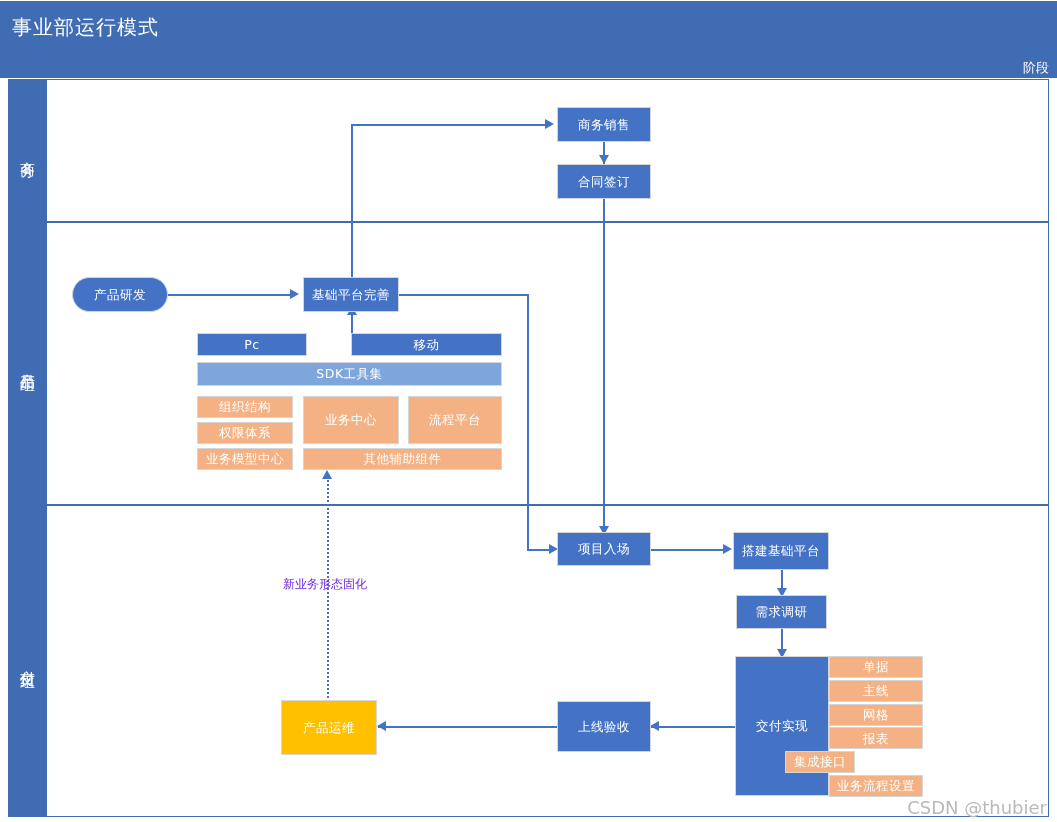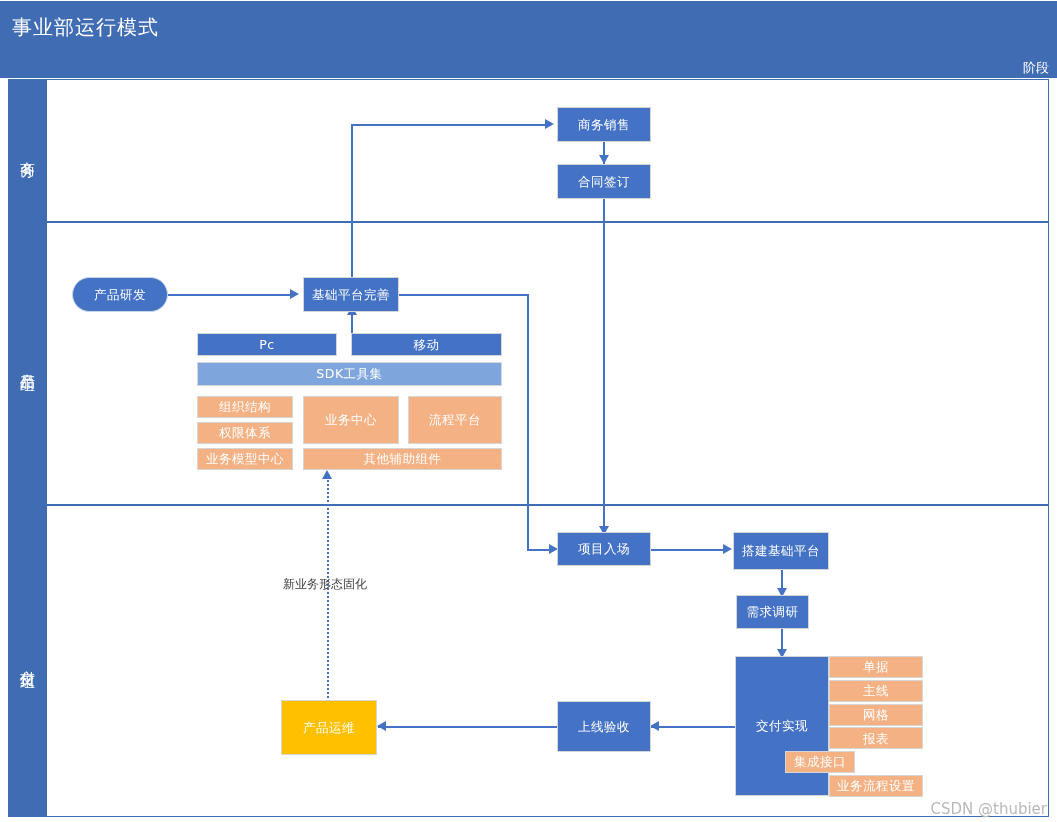--- a/index.html
+++ b/index.html
@@ -131,32 +131,32 @@
     border-right: 5px solid transparent;
     border-top: 9px solid #4472c4;
   }
   .arrow.up {
     border-left: 5px solid transparent;
     border-right: 5px solid transparent;
     border-bottom: 9px solid #4472c4;
   }
   .edge-label {
     position: absolute;
-    color: #404040;
+    color: #6d28d9;
     font-size: 12px;
     white-space: nowrap;
   }
 
   
   .watermark {
     position: absolute;
     right: 10px;
     bottom: 4px;
     color: #b9b9b9;
-    font-size: 15px;
+    font-size: 18px;
     white-space: nowrap;
   }
 </style>
 </head>
 <body>
 
 <div id="canvas">
 
   <div class="title-bar">
     <div class="title-text">事业部运行模式</div>
@@ -220,35 +220,35 @@
 
   <div class="seg dotted-v" style="left:327px; top:480px; height:218px;"></div>
   <div class="edge-label" style="left:283px; top:576px;">新业务形态固化</div>
 
   <div class="node blue" style="left:557px; top:107px; width:94px; height:35px;">商务销售</div>
   <div class="node blue" style="left:557px; top:164px; width:94px; height:35px;">合同签订</div>
 
   <div class="node blue pill" style="left:72px; top:277px; width:96px; height:35px;">产品研发</div>
   <div class="node blue" style="left:303px; top:277px; width:96px; height:35px;">基础平台完善</div>
 
-  <div class="node blue" style="left:197px; top:333px; width:140px; height:23px;">Pc</div>
+  <div class="node blue" style="left:197px; top:333px; width:110px; height:23px;">Pc</div>
   <div class="node blue" style="left:351px; top:333px; width:151px; height:23px;">移动</div>
   <div class="node lightblue" style="left:197px; top:362px; width:305px; height:24px;">SDK工具集</div>
 
   <div class="node orange" style="left:197px; top:396px; width:96px; height:22px;">组织结构</div>
   <div class="node orange" style="left:197px; top:422px; width:96px; height:22px;">权限体系</div>
   <div class="node orange" style="left:197px; top:448px; width:96px; height:22px;">业务模型中心</div>
 
   <div class="node orange" style="left:408px; top:396px; width:94px; height:48px;">流程平台</div>
   <div class="node orange" style="left:303px; top:396px; width:96px; height:48px;">业务中心</div>
   <div class="node orange" style="left:303px; top:448px; width:199px; height:22px;">其他辅助组件</div>
 
   <div class="node blue" style="left:557px; top:532px; width:94px; height:34px;">项目入场</div>
   <div class="node blue" style="left:733px; top:532px; width:96px; height:38px;">搭建基础平台</div>
-  <div class="node blue" style="left:736px; top:595px; width:73px; height:34px;">需求调研</div>
+  <div class="node blue" style="left:736px; top:595px; width:91px; height:34px;">需求调研</div>
 
   <div class="node blue" style="left:735px; top:656px; width:94px; height:140px;">交付实现</div>
 
   <div id="delivery-items">
       <div class="node orange" style="left: 829px; top: 656px; width: 94px; height: 22px; text-align: right;">单据</div>
       <div class="node orange" style="left: 829px; top: 679.8px; width: 94px; height: 22px;">主线</div>
       <div class="node orange" style="left: 829px; top: 703.6px; width: 94px; height: 22px;">网格</div>
       <div class="node orange" style="left: 829px; top: 727.4px; width: 94px; height: 22px;">报表</div>
       <div class="node orange" style="left: 785px; top: 751.2px; width: 70px; height: 22px;">集成接口</div>
       <div class="node orange" style="left: 829px; top: 775px; width: 94px; height: 22px;">业务流程设置</div>

